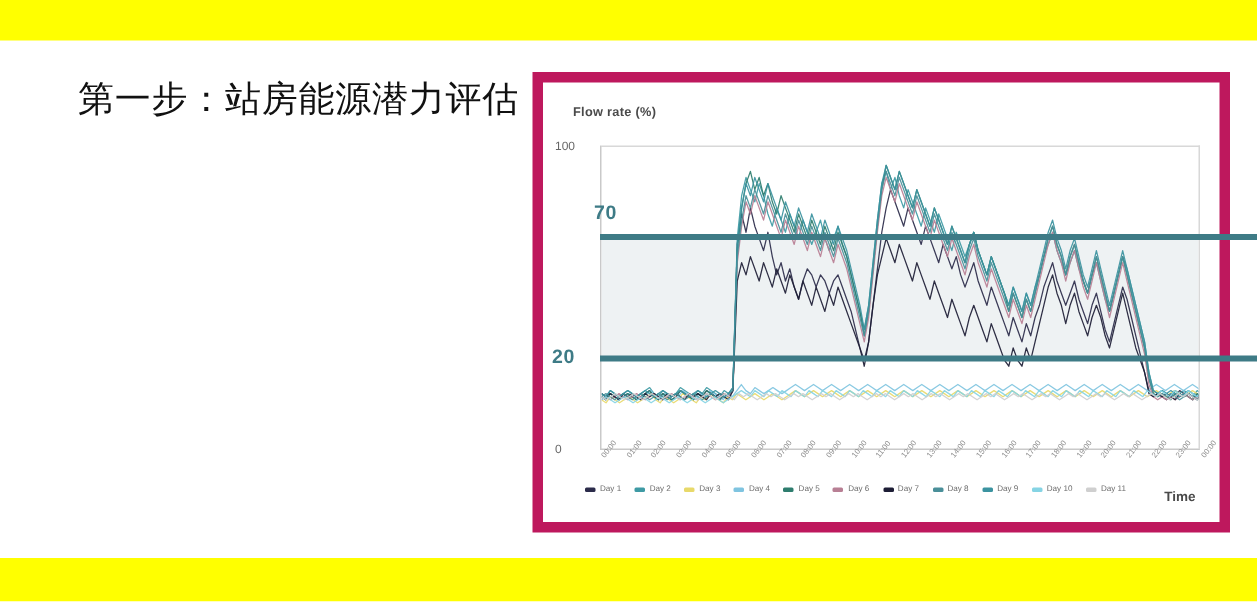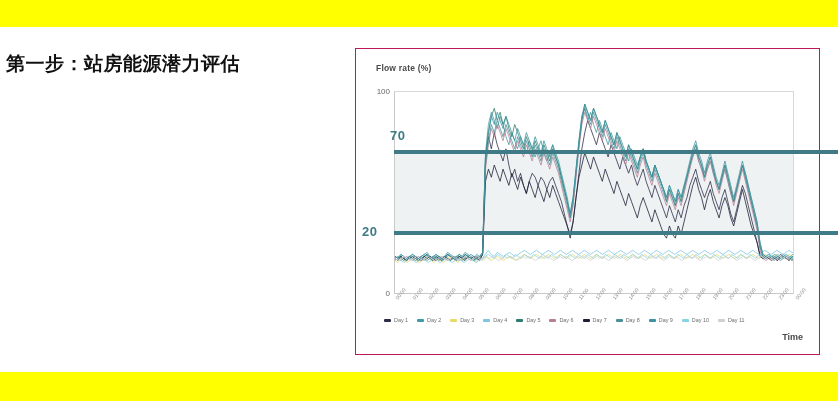--- a/index.html
+++ b/index.html
@@ -14,34 +14,34 @@
   #band-top{top:0;height:27px;}
   #band-bottom{top:372px;height:29px;}
 
   
   #text-col{
     position:absolute;left:6px;top:52px;width:340px;
     font-family:"Liberation Serif", serif;
     color:#111;
   }
   #heading{
-    font-size:19px;font-weight:bold;letter-spacing:.5px;
-    margin:0 0 6px 0;line-height:1.3;
+    font-size:24px;font-weight:normal;letter-spacing:.5px;
+    margin:0 0 6px 0;line-height:1.3;text-align:right;
   }
   #paragraph{
     font-size:18.5px;line-height:1.62;text-indent:4em;
     margin:0;text-align:justify;color:#1a1a1a;
   }
 
   
   #chart-card{
     position:absolute;left:355px;top:48px;
     width:465px;height:307px;
     background:#ffffff;
-    border:1px solid #be185d;
+    border:7px solid #be185d;
     box-sizing:border-box;
   }
   #chart-title{
     position:absolute;left:20px;top:14px;
     font-size:8.5px;font-weight:bold;color:#4a4a4a;
     letter-spacing:.2px;
   }
 
   
   #plot-wrap{
@@ -70,21 +70,21 @@
     position:absolute;left:38px;width:446px;height:4px;
     background:#3e7b86;
   }
   .threshold-label{
     position:absolute;font-size:13px;font-weight:bold;color:#3e7b86;
     font-family:"Liberation Sans",sans-serif;letter-spacing:.5px;
   }
 
   .ylabel{
     position:absolute;font-size:8px;color:#666;
-    font-family:"Liberation Sans",sans-serif;text-align:right;width:26px;
+    font-family:"Liberation Sans",sans-serif;text-align:left;width:26px;
   }
 
   #xticks{
     position:absolute;left:38px;top:248px;width:400px;height:32px;
   }
   .xtick{
     position:absolute;top:0;
     font-size:5.2px;color:#8d8d8d;
     transform:rotate(-52deg);transform-origin:left top;
     white-space:nowrap;

